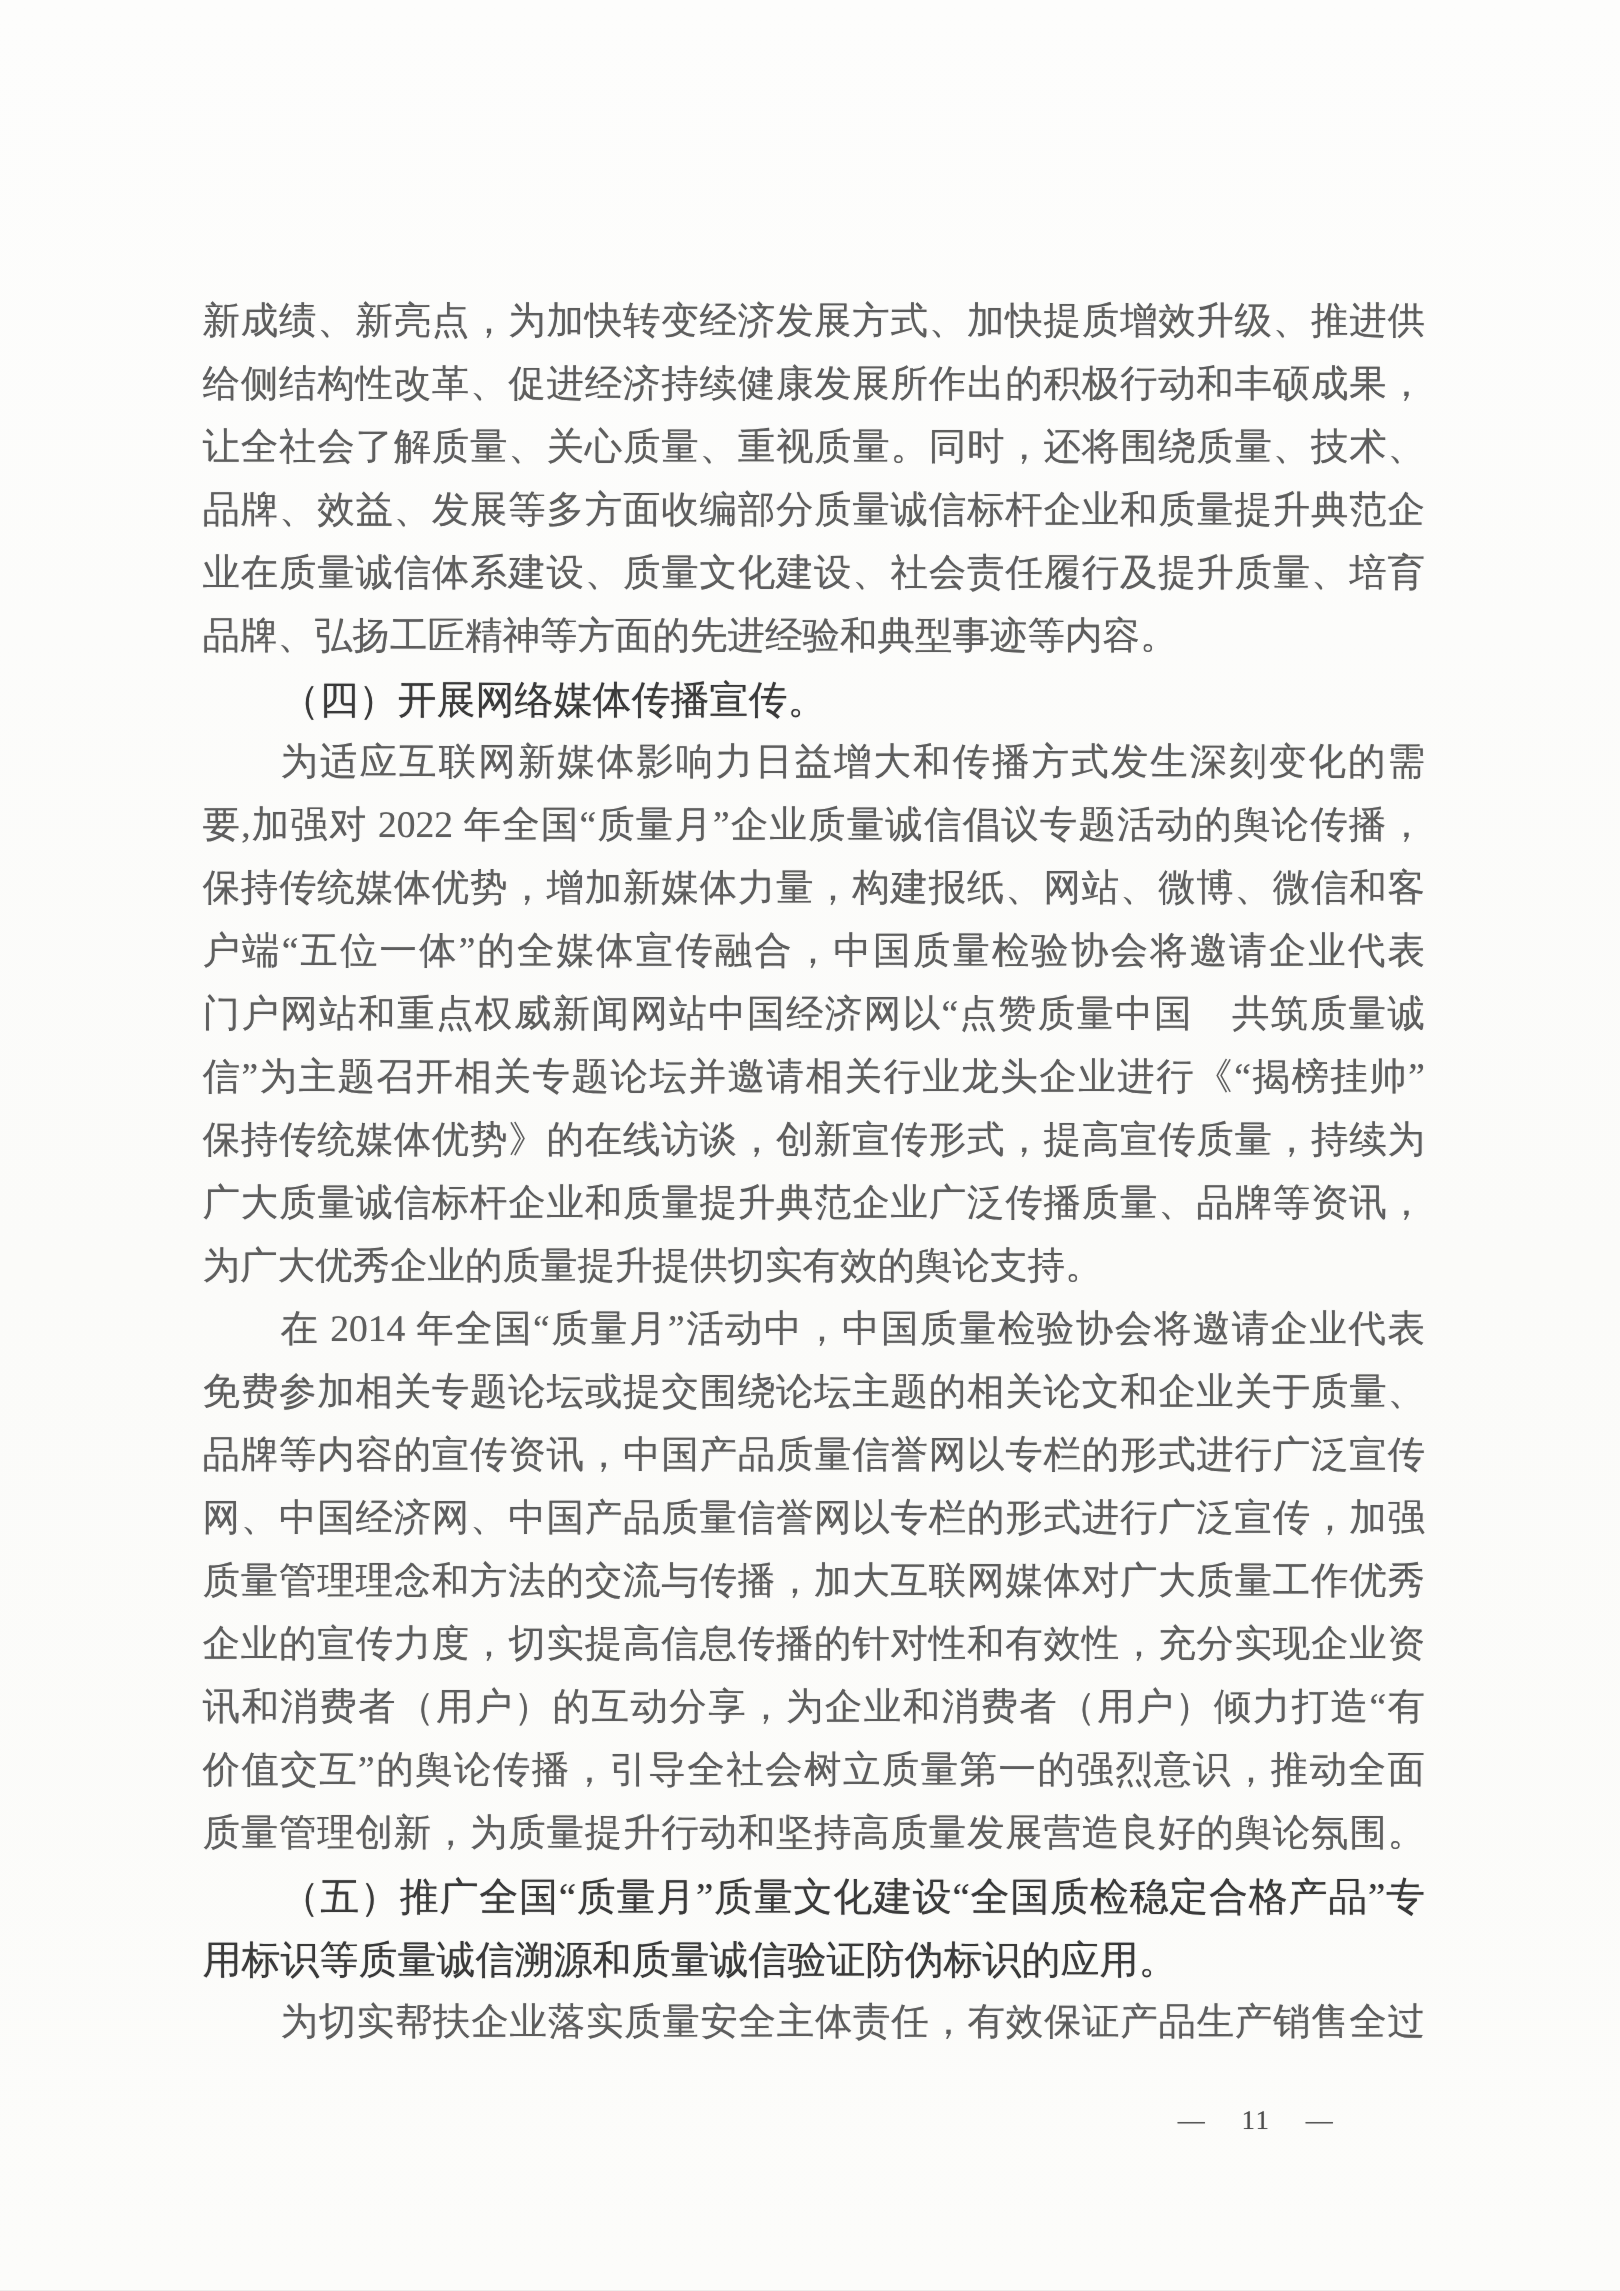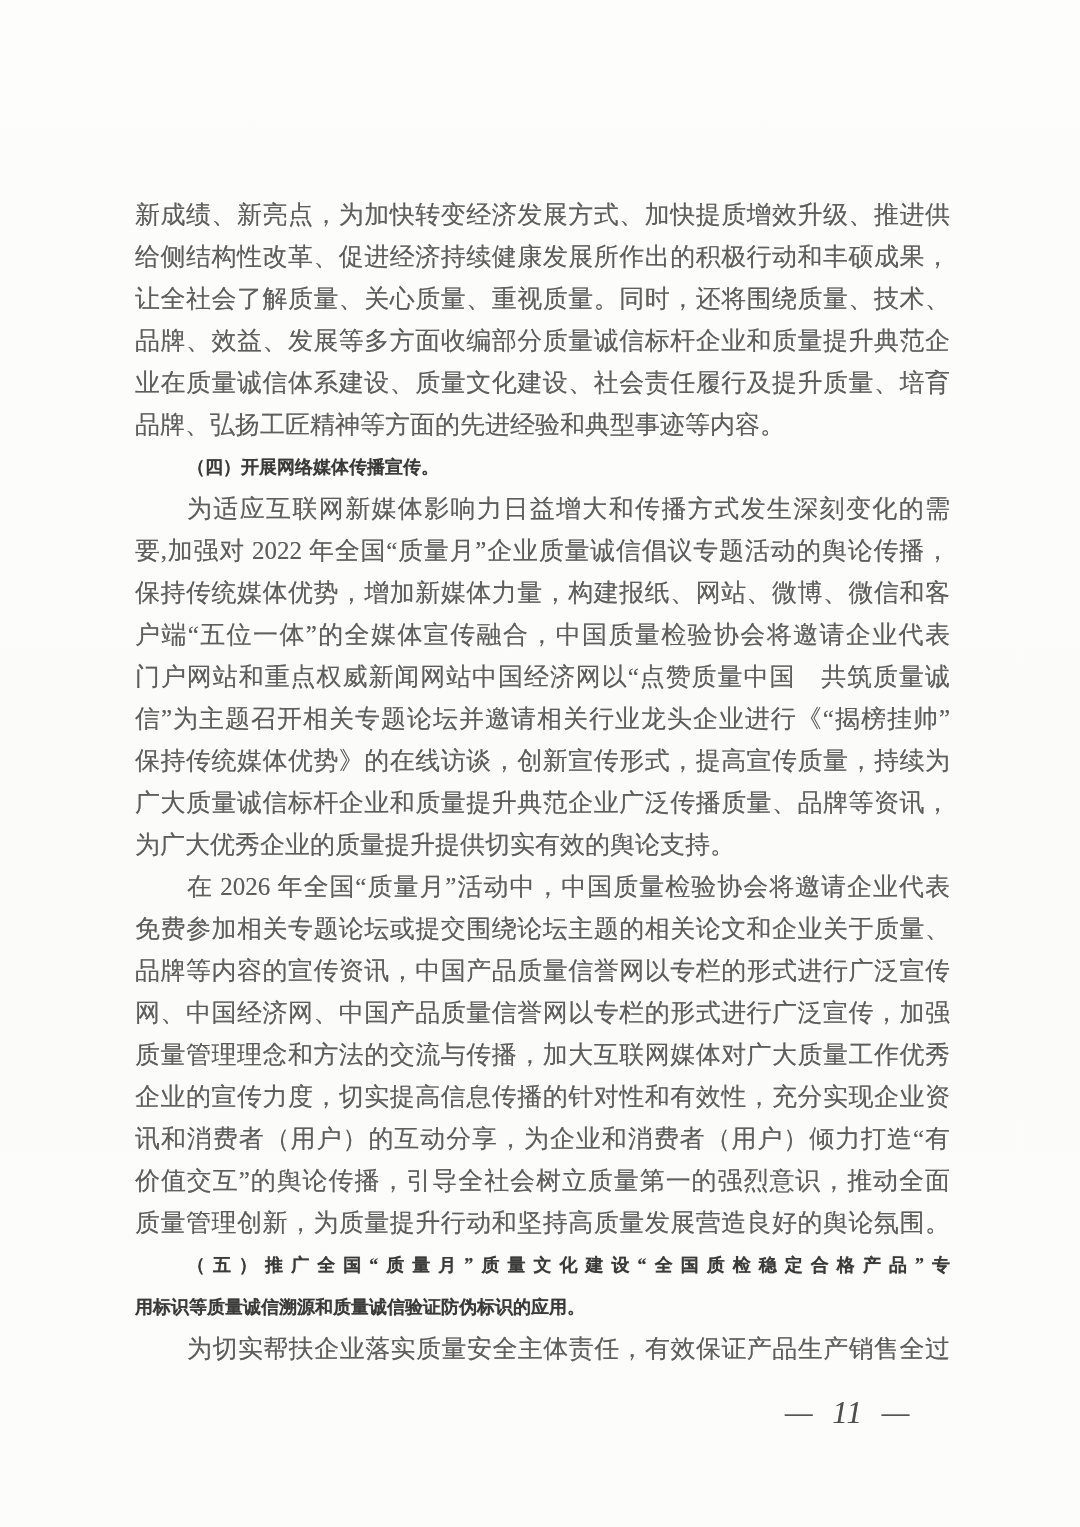--- a/index.html
+++ b/index.html
@@ -36,35 +36,34 @@
     overflow: hidden;
     white-space: normal;
   }
   .line.fill {
     text-align-last: justify;
   }
   .line.indent2 {
     padding-left: 52px;
   }
   .line.heading {
-    font-weight: 700;
+    font-weight: 400;
     color: #3a3a3a;
-    font-size: 18px;
+    font-size: 26px;
     text-shadow: 0 0 0.7px rgba(50,50,50,0.6);
   }
   .footer {
     position: absolute;
     top: 1392px;
-    right: 163px;
-    font-size: 31px;
+    right: 179px;
+    font-size: 18px;
     line-height: 42px;
     color: #4e4e4e;
     letter-spacing: 1px;
     text-shadow: 0 0 0.6px rgba(80,80,80,0.5);
-    font-style: italic;
   }
   .footer .dash {
     display: inline-block;
     width: 42px;
     text-align: center;
     color: #565656;
   }
   .footer .num {
     display: inline-block;
     padding: 0 12px;
@@ -86,21 +85,21 @@
       <div class="line heading indent2">（四）开展网络媒体传播宣传。</div>
       <div class="line indent2 fill">为适应互联网新媒体影响力日益增大和传播方式发生深刻变化的需</div>
       <div class="line fill">要,加强对 2022 年全国“质量月”企业质量诚信倡议专题活动的舆论传播，</div>
       <div class="line fill">保持传统媒体优势，增加新媒体力量，构建报纸、网站、微博、微信和客</div>
       <div class="line fill">户端“五位一体”的全媒体宣传融合，中国质量检验协会将邀请企业代表</div>
       <div class="line fill">门户网站和重点权威新闻网站中国经济网以“点赞质量中国　共筑质量诚</div>
       <div class="line fill">信”为主题召开相关专题论坛并邀请相关行业龙头企业进行《“揭榜挂帅”</div>
       <div class="line fill">保持传统媒体优势》的在线访谈，创新宣传形式，提高宣传质量，持续为</div>
       <div class="line fill">广大质量诚信标杆企业和质量提升典范企业广泛传播质量、品牌等资讯，</div>
       <div class="line">为广大优秀企业的质量提升提供切实有效的舆论支持。</div>
-      <div class="line indent2 fill">在 2026 年全国“质量月”活动中，中国质量检验协会将邀请企业代表</div>
+      <div class="line indent2 fill">在 2014 年全国“质量月”活动中，中国质量检验协会将邀请企业代表</div>
       <div class="line fill">免费参加相关专题论坛或提交围绕论坛主题的相关论文和企业关于质量、</div>
       <div class="line fill">品牌等内容的宣传资讯，中国产品质量信誉网以专栏的形式进行广泛宣传</div>
       <div class="line fill">网、中国经济网、中国产品质量信誉网以专栏的形式进行广泛宣传，加强</div>
       <div class="line fill">质量管理理念和方法的交流与传播，加大互联网媒体对广大质量工作优秀</div>
       <div class="line fill">企业的宣传力度，切实提高信息传播的针对性和有效性，充分实现企业资</div>
       <div class="line fill">讯和消费者（用户）的互动分享，为企业和消费者（用户）倾力打造“有</div>
       <div class="line fill">价值交互”的舆论传播，引导全社会树立质量第一的强烈意识，推动全面</div>
       <div class="line fill">质量管理创新，为质量提升行动和坚持高质量发展营造良好的舆论氛围。</div>
       <div class="line heading indent2 fill">（五）推广全国“质量月”质量文化建设“全国质检稳定合格产品”专</div>
       <div class="line heading">用标识等质量诚信溯源和质量诚信验证防伪标识的应用。</div>

